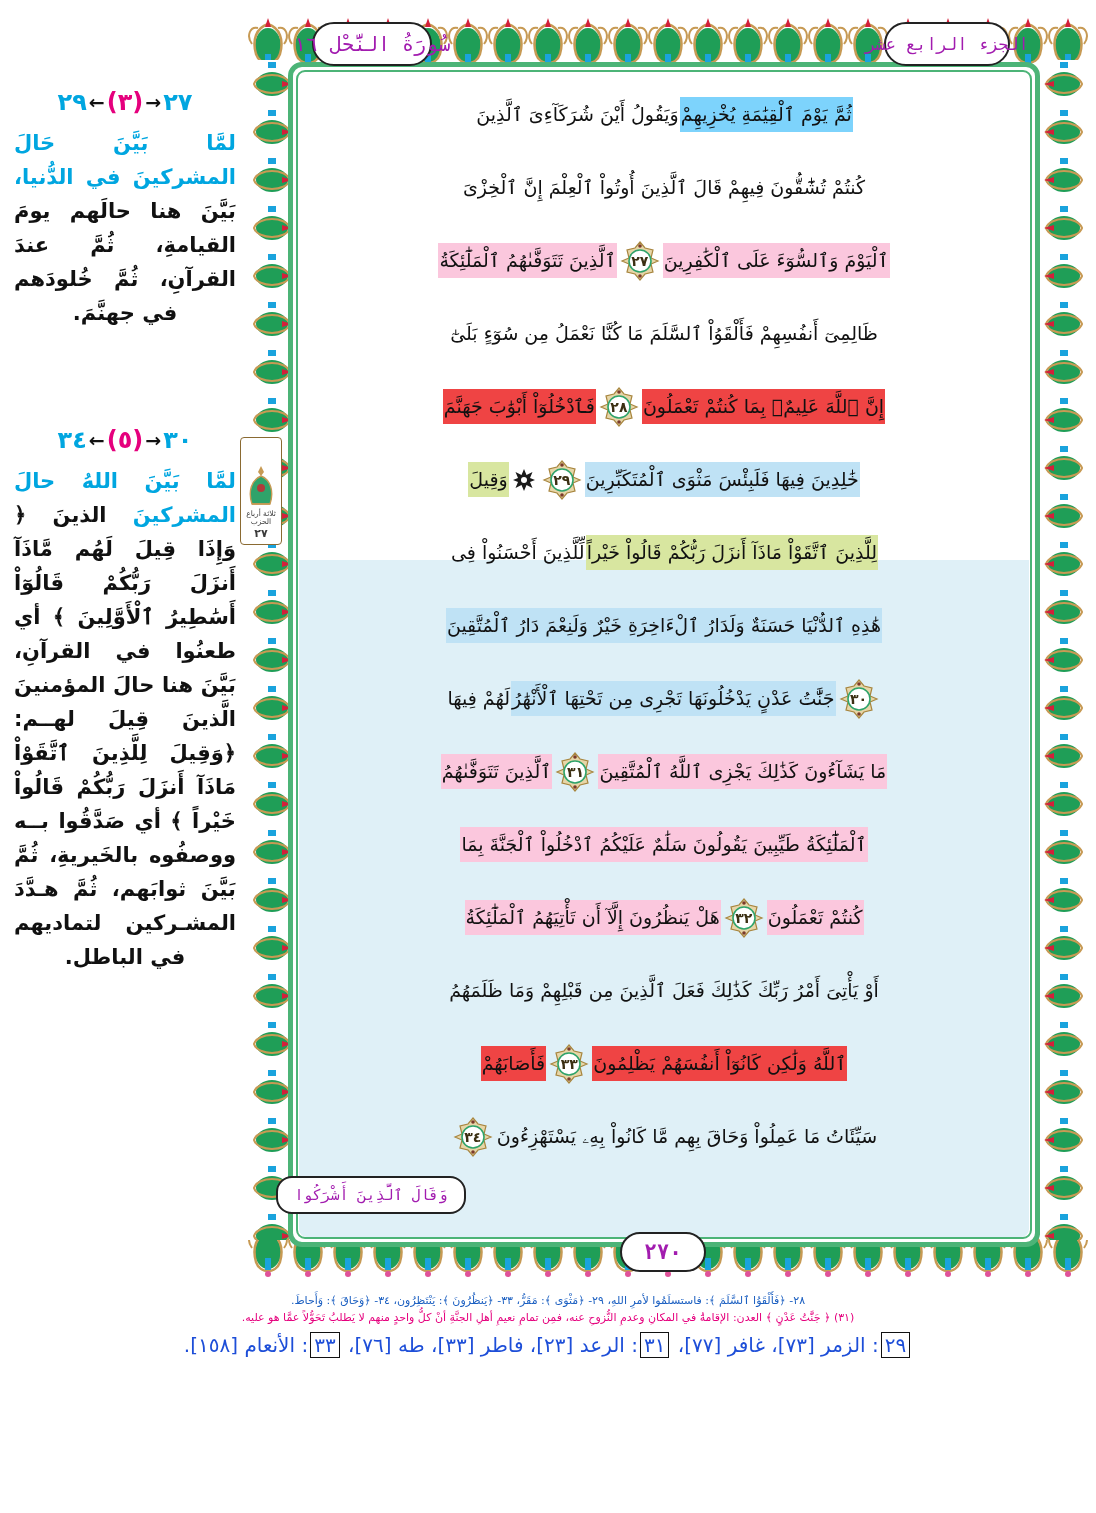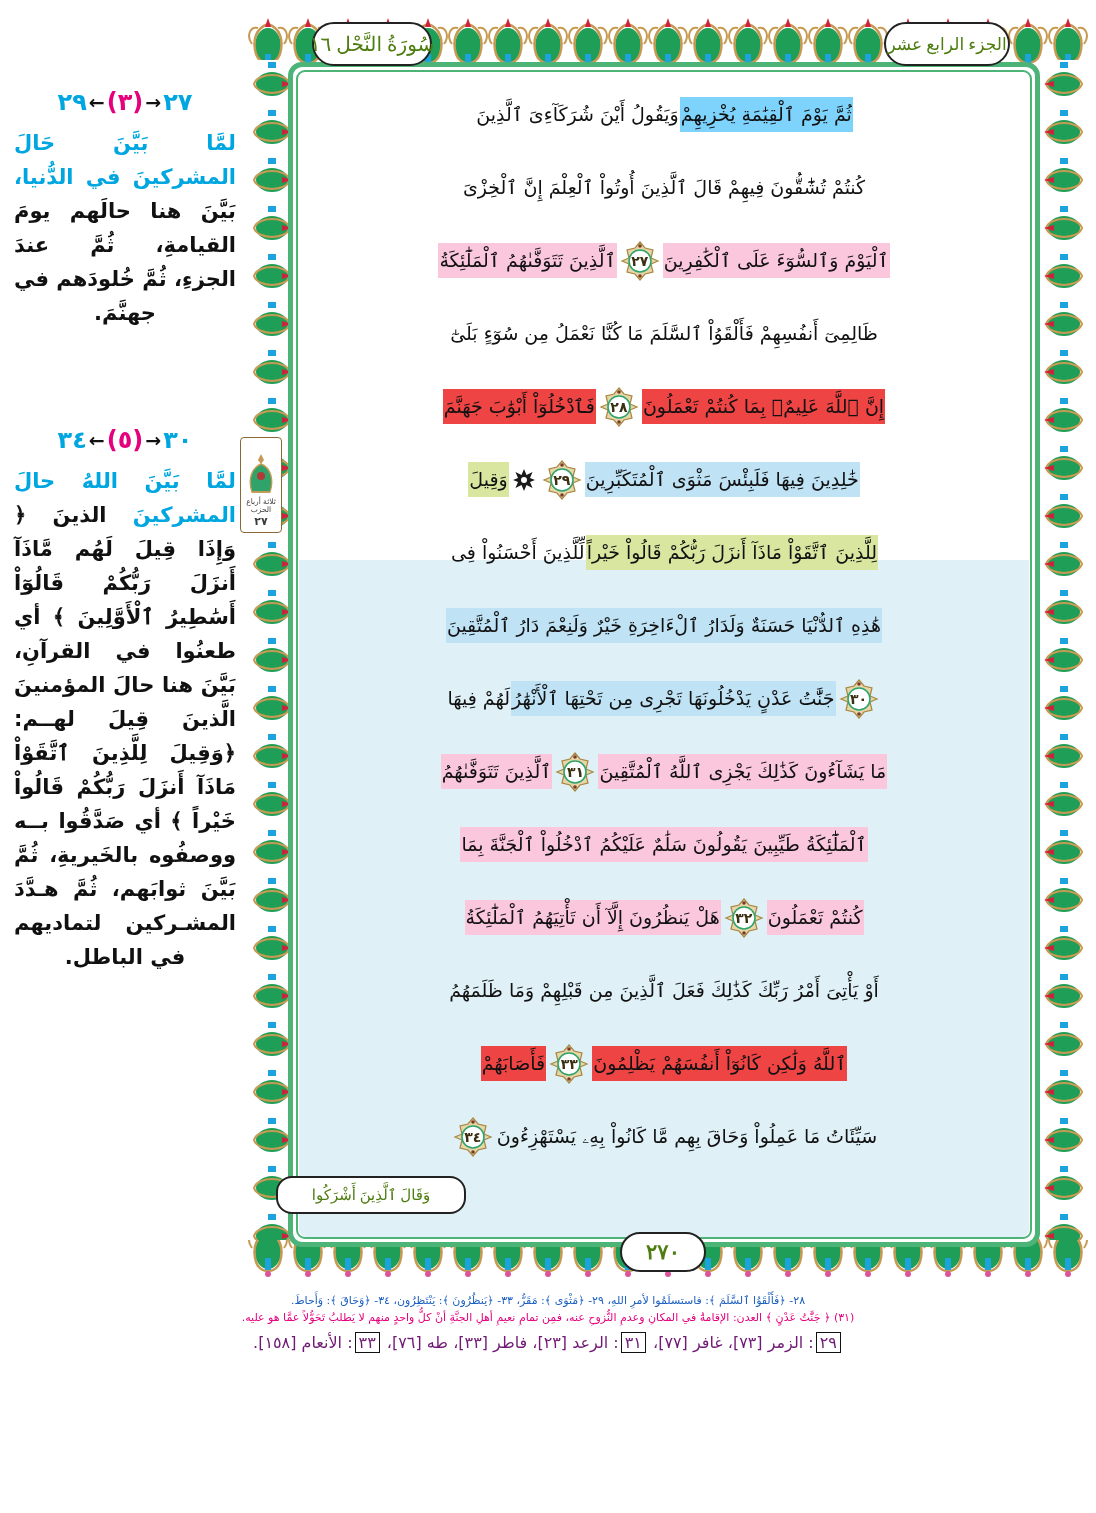--- a/index.html
+++ b/index.html
@@ -26,29 +26,29 @@
   #blue-band{position:absolute;left:299px;top:560px;width:730px;height:677px;
       background:#dff0f7;border-radius:0 0 8px 8px;}
 
   
   .cartouche{position:absolute;background:#fff;border:2px solid #222;border-radius:22px;
       display:flex;align-items:center;justify-content:center;}
   #surah-label{left:312px;top:22px;width:116px;height:40px;}
   #juz-label{left:884px;top:22px;width:122px;height:40px;}
   #page-num{left:620px;top:1232px;width:82px;height:36px;}
   #catchword{left:276px;top:1176px;width:186px;height:34px;border-radius:16px;}
-  .car-txt{font-family:Liberation Serif, serif;
-      direction:rtl;color:#4d7c0f;white-space:nowrap;}
+  .car-txt{font-family:Liberation Mono, monospace;
+      direction:rtl;color:#a21caf;white-space:nowrap;}
   #surah-label .car-txt{font-size:20px;}
   #juz-label .car-txt{font-size:17px;}
   #page-num .car-txt{font-size:21px;font-weight:bold;}
   #catchword .car-txt{font-size:15px;}
 
   
-  #hizb{position:absolute;left:240px;top:437px;width:42px;height:96px;
+  #hizb{position:absolute;left:240px;top:437px;width:42px;height:108px;
       background:#fff;border:1.5px solid #8a6a32;border-radius:4px;
       display:flex;flex-direction:column;align-items:center;justify-content:flex-end;padding-bottom:4px;box-sizing:border-box;}
   #hizb .dome{width:30px;height:46px;margin-top:4px;}
   #hizb .hz-txt{font-size:7.5px;line-height:1.15;color:#3b3b3b;text-align:center;direction:rtl;}
   #hizb .hz-num{font-size:11px;font-weight:bold;color:#3b3b3b;}
 
   
   #sidebar{position:absolute;left:14px;top:88px;width:222px;height:1160px;direction:rtl;}
   .note{width:100%;}
   .note-range{display:flex;justify-content:center;align-items:center;gap:2px;
@@ -80,21 +80,21 @@
   .ayah .medal{position:absolute;width:40px;height:40px;}
   .ayah .num{position:relative;font-size:14px;font-weight:bold;color:#3b2f12;z-index:2;direction:rtl;}
 
   .rosette{display:inline-block;width:22px;height:22px;margin:0 4px;flex:none;}
 
   
   #footnotes{position:absolute;left:16px;top:1292px;width:1064px;direction:rtl;text-align:center;}
   .fn{font-size:11px;line-height:1.55;font-weight:normal;white-space:nowrap;}
   .fn-blue{color:#1b5fc1;}
   .fn-pink{color:#e5007d;}
-  .fn-ref{color:#701a75;font-size:16px;font-weight:normal;margin-top:6px;}
+  .fn-ref{color:#1d4ed8;font-size:20px;font-weight:normal;margin-top:6px;}
   .boxnum{border:1.4px solid #111;padding:0 3px;margin:0 2px;display:inline-block;}
 </style>
 </head>
 <body>
 
 <div id="page">
 
   <svg class="orn orn-top" viewBox="0 0 840 58" preserveAspectRatio="none">
     <defs>
       <g id="motifT">
@@ -275,21 +275,21 @@
     <div class="note" id="note1">
       <div class="note-range">
         <span class="ay">٢٩</span>
         <span class="arw">←</span>
         <span class="cnt">(٣)</span>
         <span class="arw">→</span>
         <span class="ay">٢٧</span>
       </div>
       <div class="note-body">
         <span class="hl-blue">لمَّا بَيَّنَ حَالَ المشركينَ في الدُّنيا،</span>
-        <span>بَيَّنَ هنا حالَهم يومَ القيامةِ، ثُمَّ عندَ الجزءِ، ثُمَّ خُلودَهم في جهنَّمَ.</span>
+        <span>بَيَّنَ هنا حالَهم يومَ القيامةِ، ثُمَّ عندَ القرآنِ، ثُمَّ خُلودَهم في جهنَّمَ.</span>
       </div>
     </div>
 
     <div class="note" id="note2">
       <div class="note-range">
         <span class="ay">٣٤</span>
         <span class="arw">←</span>
         <span class="cnt">(٥)</span>
         <span class="arw">→</span>
         <span class="ay">٣٠</span>

